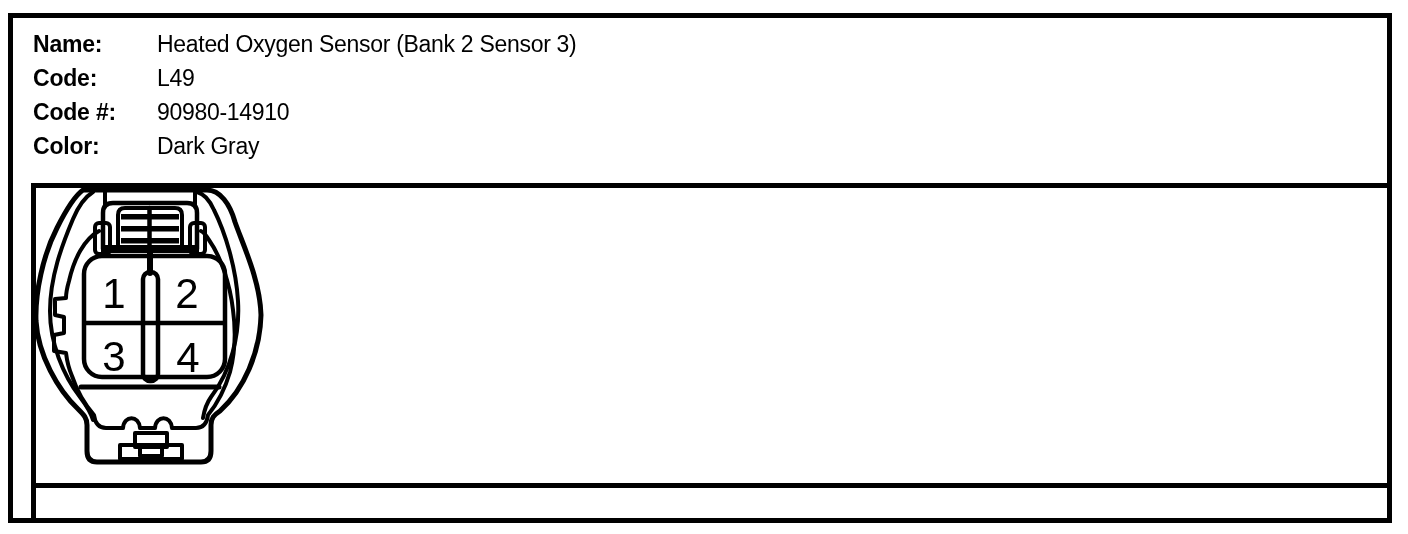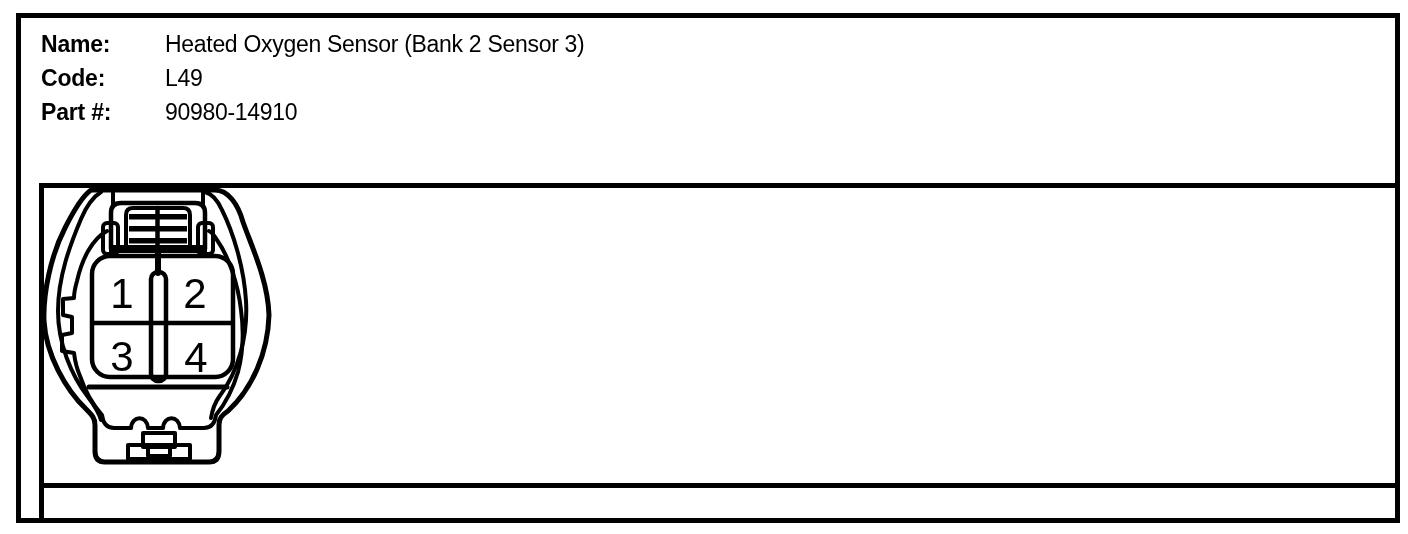--- a/index.html
+++ b/index.html
@@ -5,21 +5,21 @@
   html,body{margin:0;padding:0;background:#ffffff;}
   .screen{
     position:relative;
     width:1408px;height:534px;
     background:#ffffff;
     font-family:"Liberation Sans",sans-serif;
     overflow:hidden;
   }
   .page{
     position:absolute;
-    left:16px;top:13px;
+    left:8px;top:13px;
     width:1384px;height:510px;
     border:5px solid #000;
     box-sizing:border-box;
     background:#ffffff;
   }
   
   .header-fields{
     position:absolute;
     left:20px;top:9px;
     z-index:3;
@@ -81,24 +81,26 @@
     <div class="header-fields">
       <div class="field-row">
         <div class="field-label">Name:</div>
         <div class="field-value">Heated Oxygen Sensor (Bank 2 Sensor 3)</div>
       </div>
       <div class="field-row">
         <div class="field-label">Code:</div>
         <div class="field-value">L49</div>
       </div>
       <div class="field-row">
-        <div class="field-label">Part #:</div>
+        <div class="field-label">Code #:</div>
         <div class="field-value">90980-14910</div>
       </div>
       <div class="field-row">
+        <div class="field-label">Color:</div>
+        <div class="field-value">Dark Gray</div>
       </div>
     </div>
 
     <div class="panel">
       <div class="connector-area"></div>
       <div class="empty-row"></div>
     </div>
 
     <svg class="connector-svg" viewBox="0 0 235 285" xmlns="http://www.w3.org/2000/svg">
 

